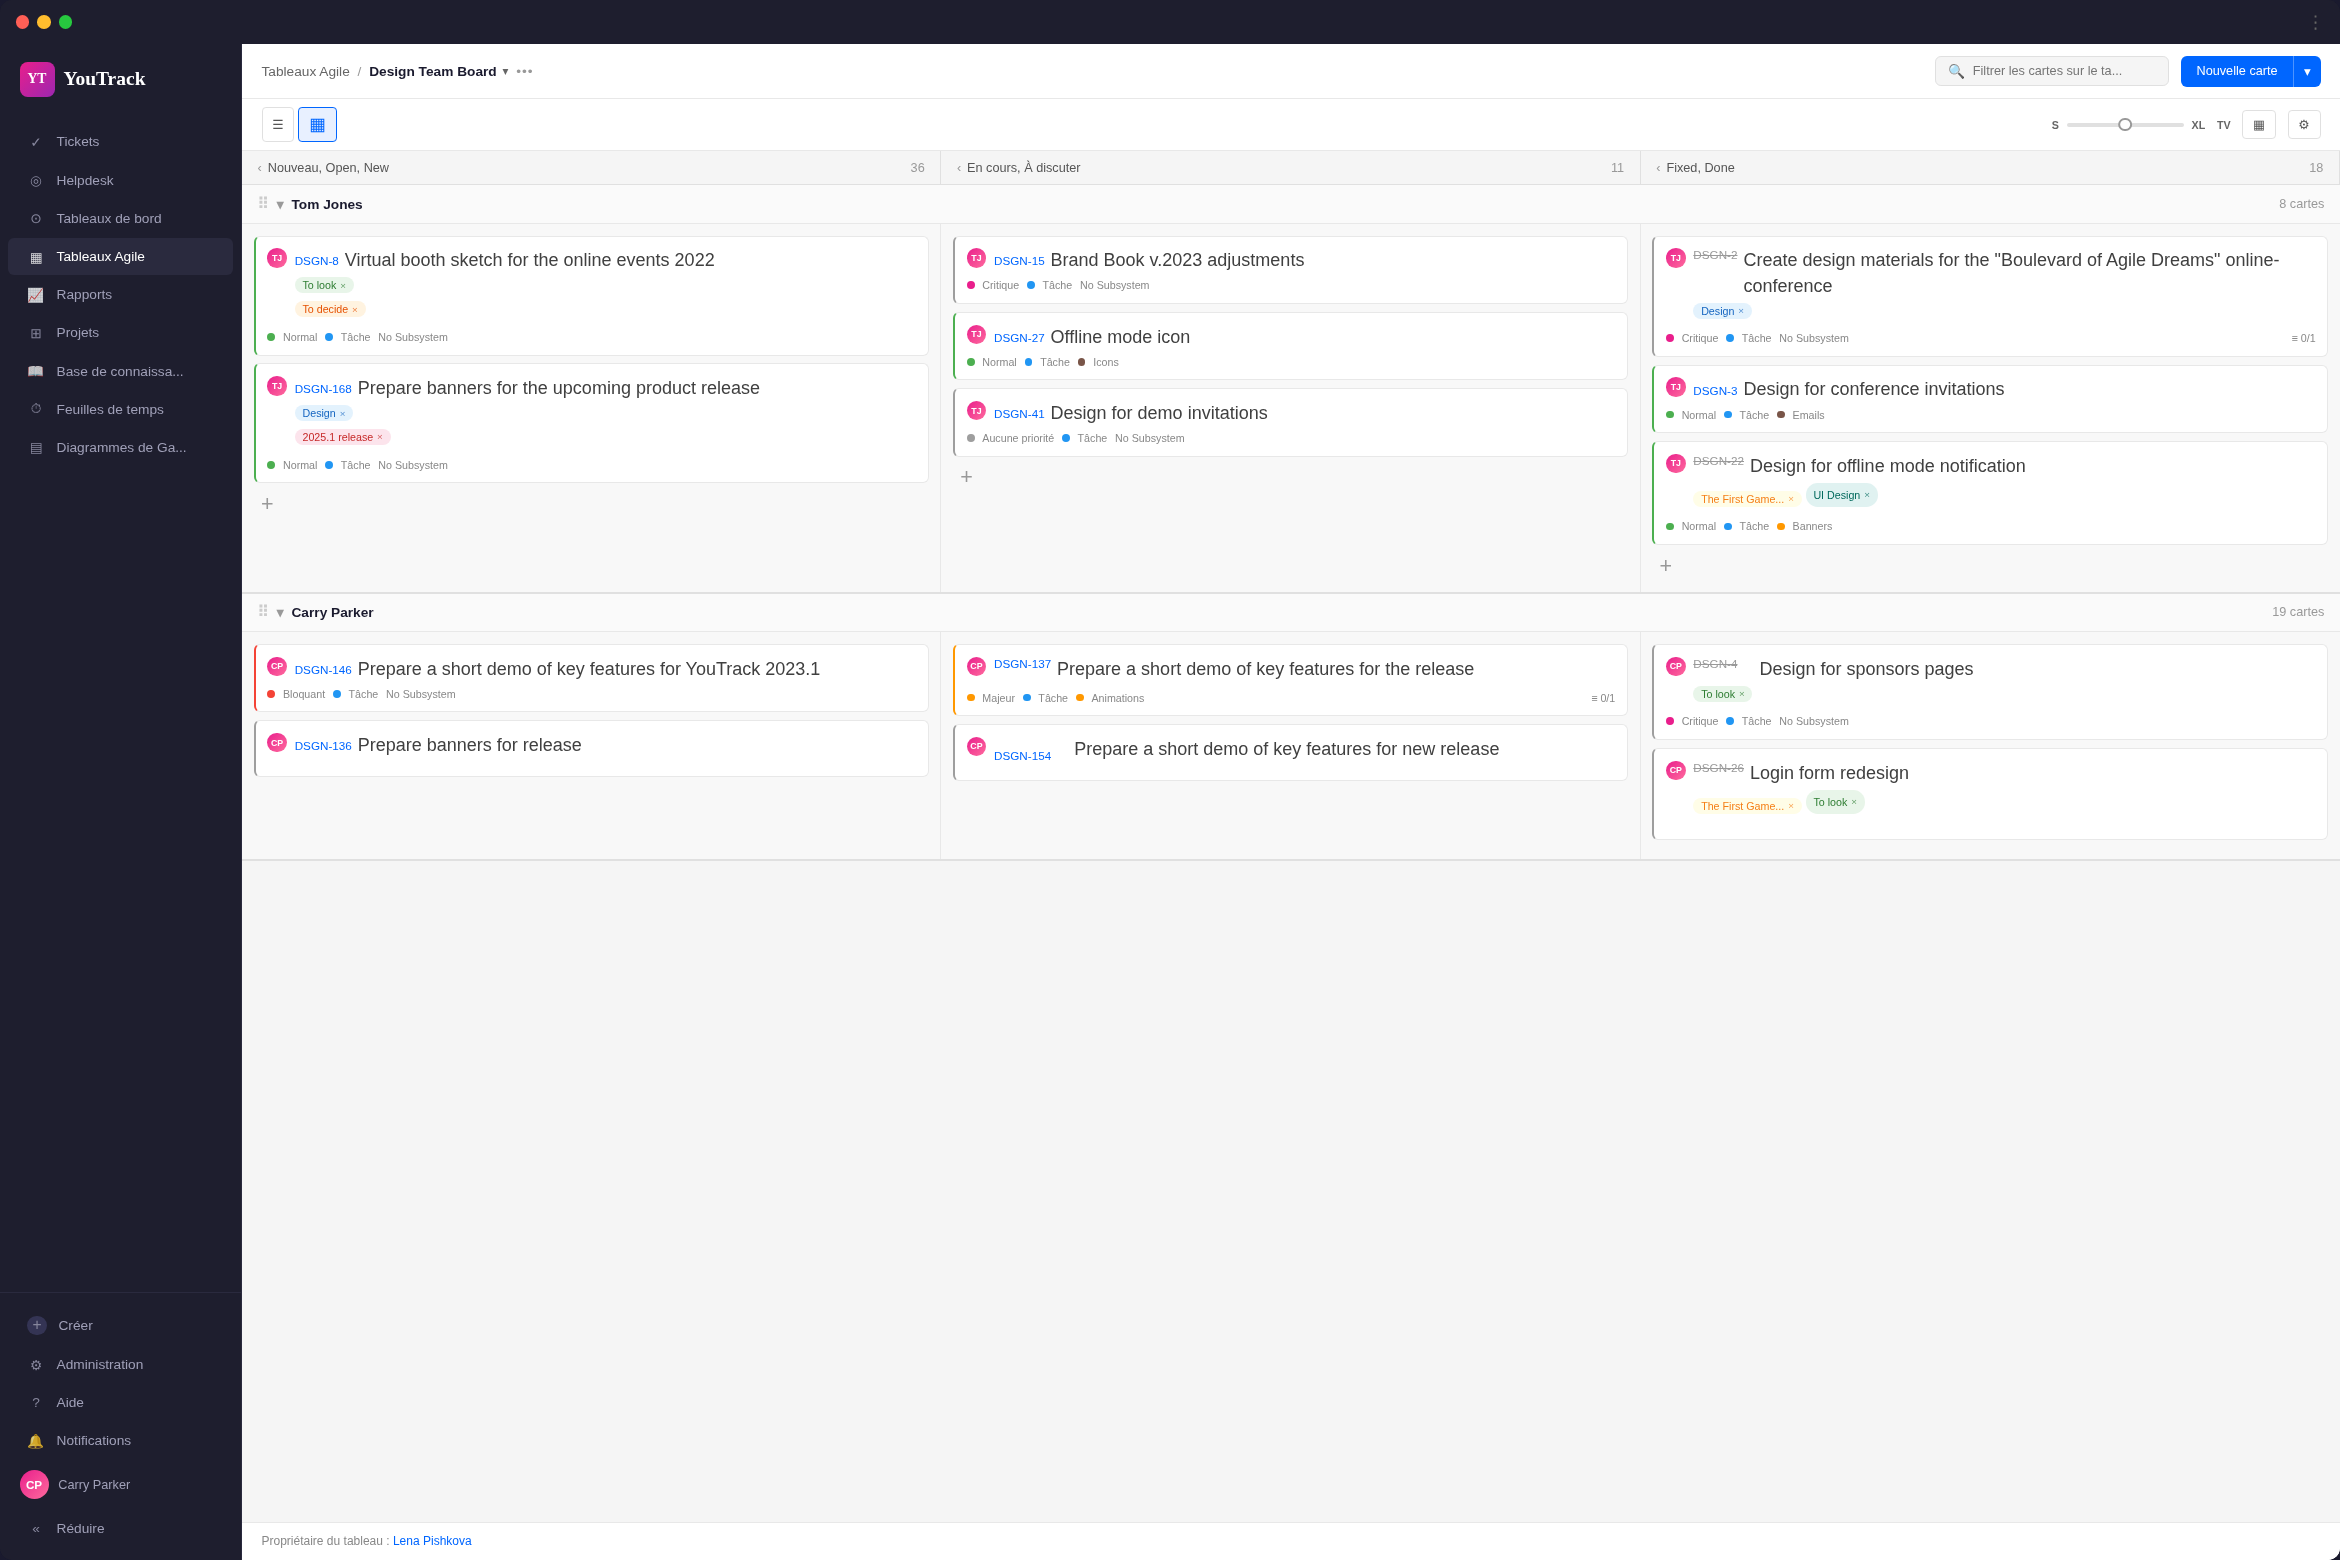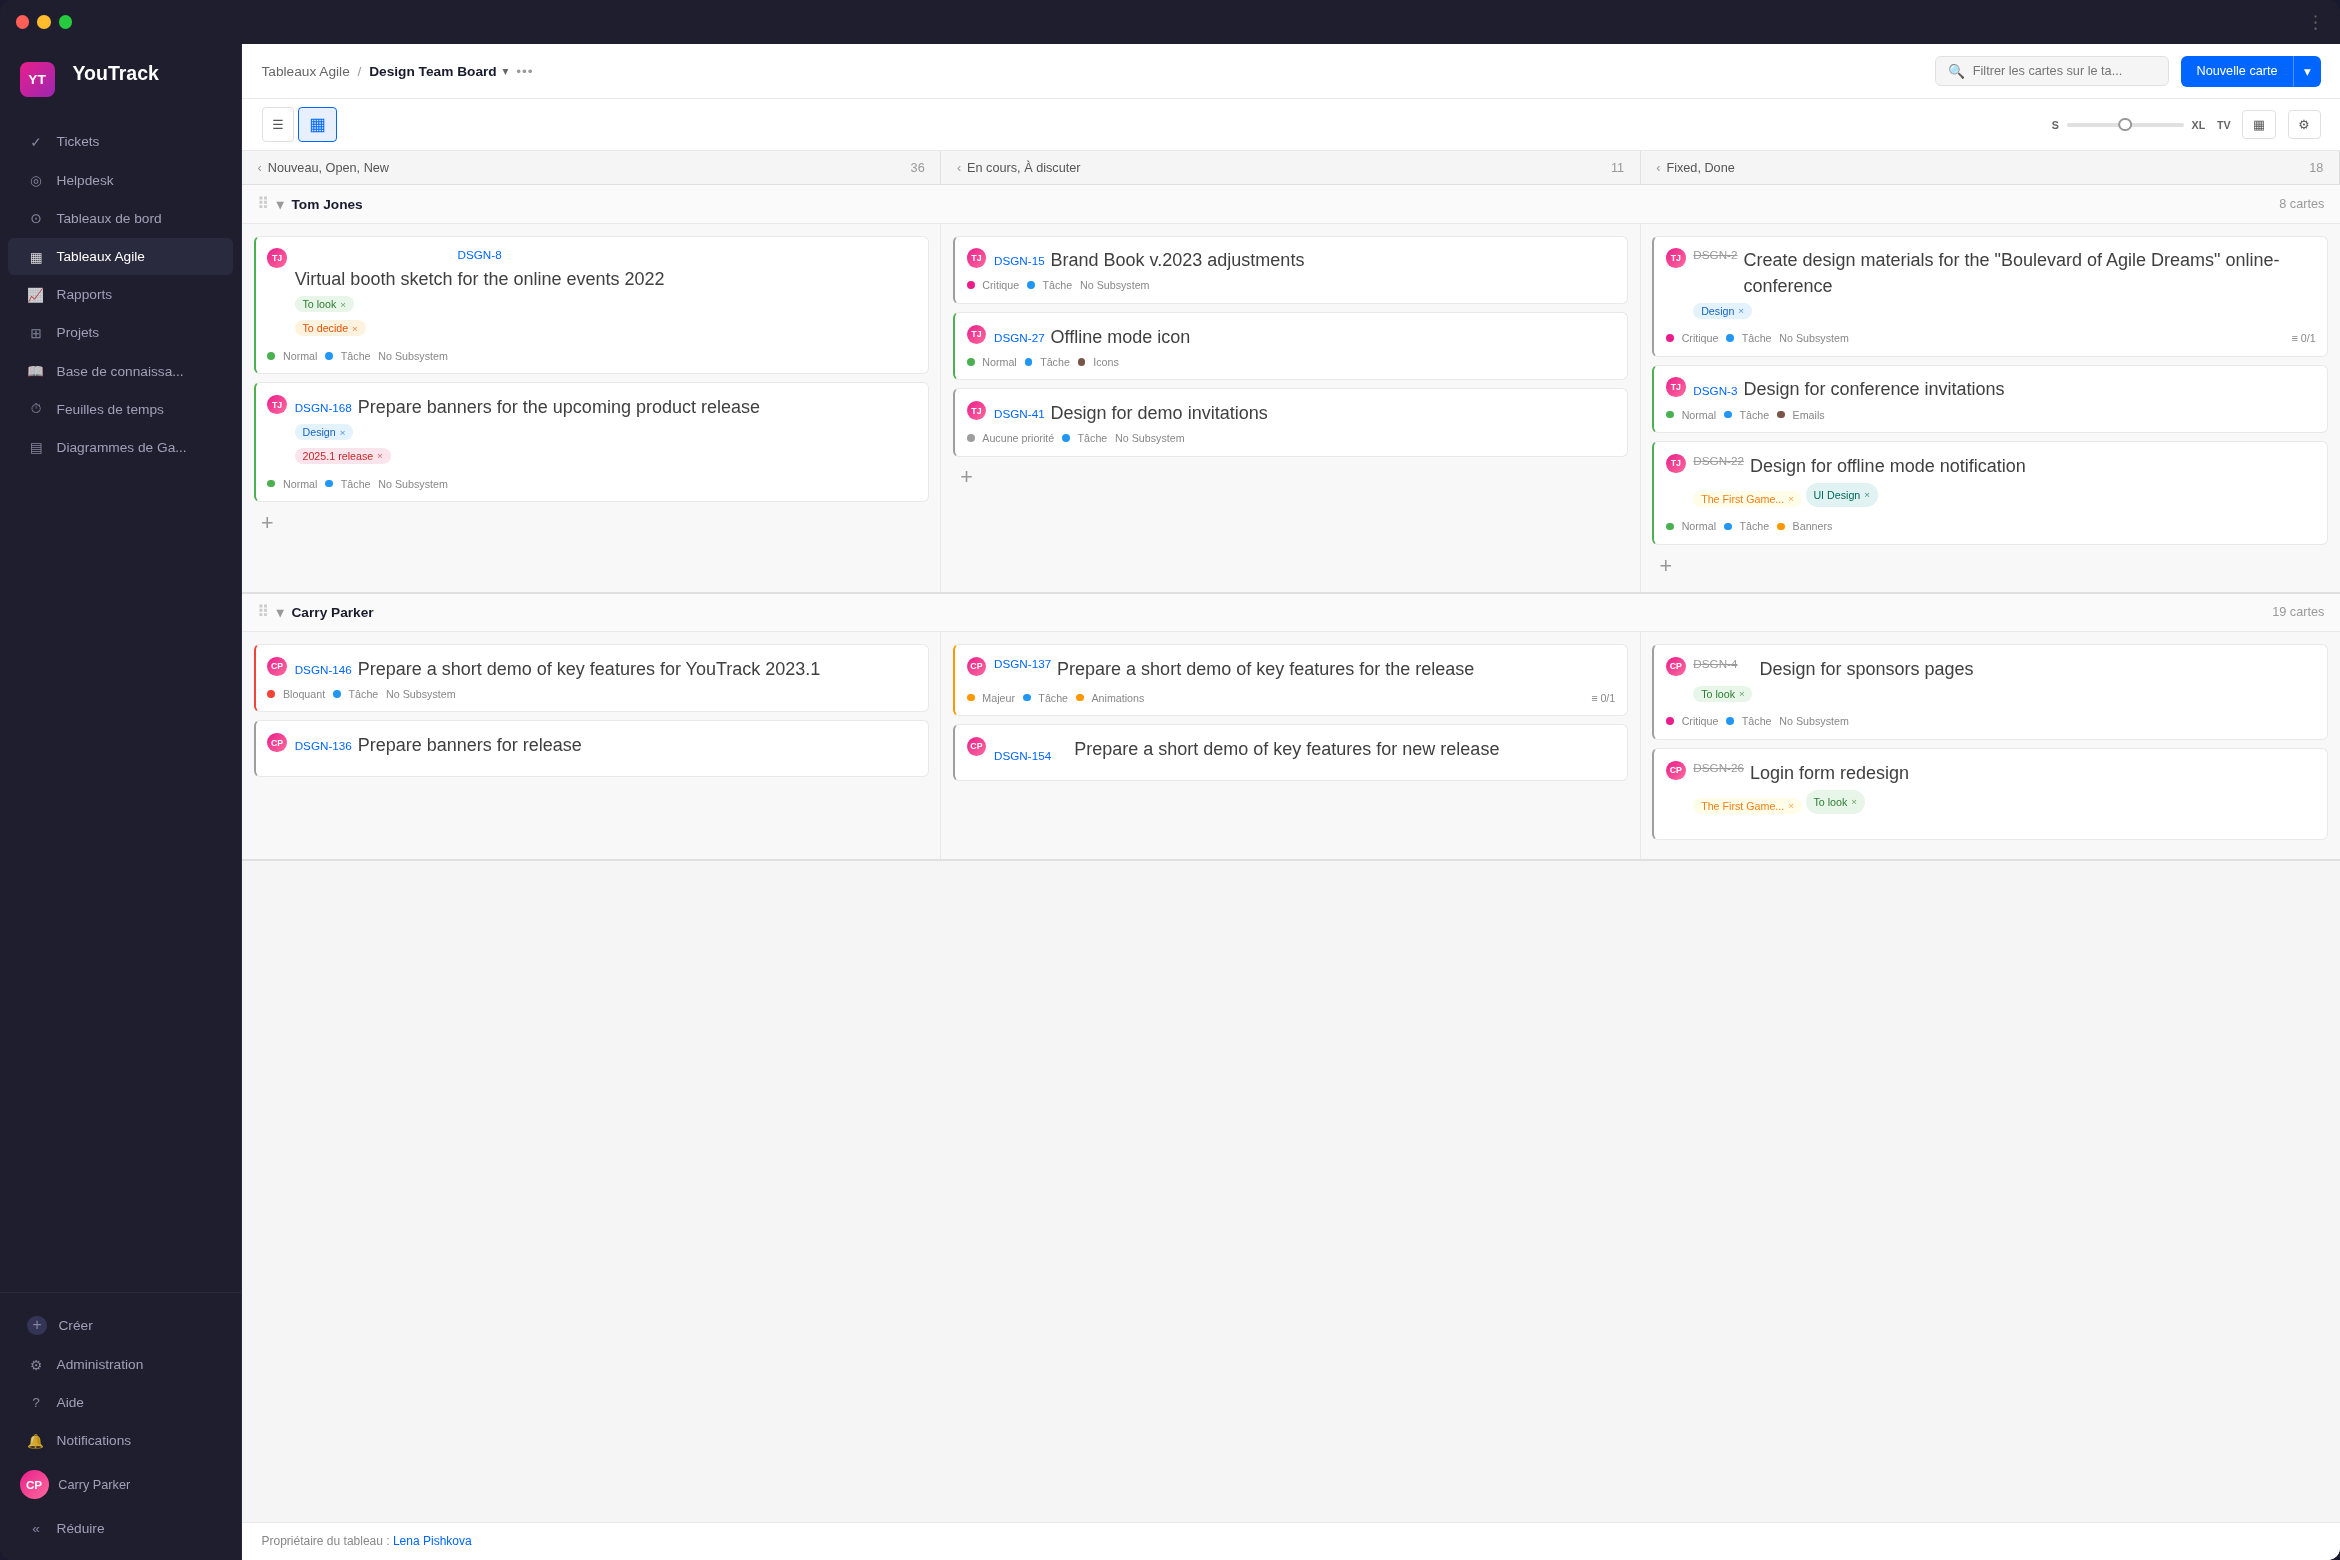--- a/index.html
+++ b/index.html
@@ -10,23 +10,24 @@
       width: 242px;
       min-width: 242px;
       background: #1e1e2e;
       display: flex;
       flex-direction: column;
       padding: 0;
       border-right: 1px solid #2a2a3e;
     }
     .sidebar-logo {
       display: flex;
-      align-items: flex-start;
-      gap: 18px;
+      align-items: center;
+      gap: 9px;
       padding: 17.6px 19.5px;
+      font-family: Liberation Serif, serif;
     }
     .logo-icon {
       width: 35px;
       height: 35px;
       background: linear-gradient(135deg, #e91e8c, #9c27b0);
       border-radius: 7.8px;
       display: flex;
       align-items: center;
       justify-content: center;
       font-weight: bold;
@@ -624,21 +625,21 @@
               <span class="swimlane-count">8 cartes</span>
             </div>
             <div class="swimlane-body">
 
               <div class="lane-col">
 
                 <div class="card priority-normal">
                   <div class="card-header">
                     <div class="meta-avatar">TJ</div>
                     <div>
-                      <div style="display:flex; align-items:center; gap:5.9px; margin-bottom:3.9px;flex-direction:column;">
+                      <div style="display:flex; align-items:center; gap:5.9px; margin-bottom:3.9px;">
                         <span class="card-id">DSGN-8</span>
                         <span class="card-title">Virtual booth sketch for the online events 2022</span>
                       </div>
                       <div class="card-tags">
                         <span class="tag tag-green">To look <span class="tag-x">×</span></span>
                       </div>
                       <div class="card-tags">
                         <span class="tag tag-orange">To decide <span class="tag-x">×</span></span>
                       </div>
                     </div>

